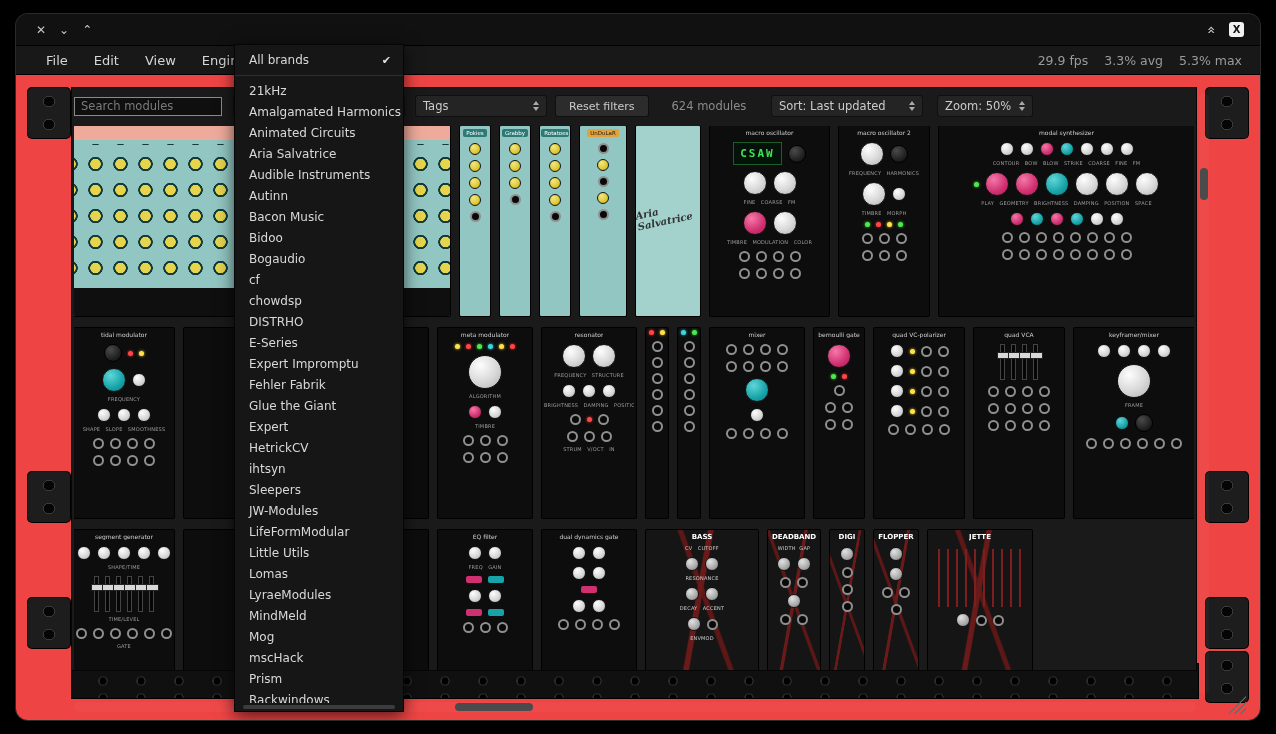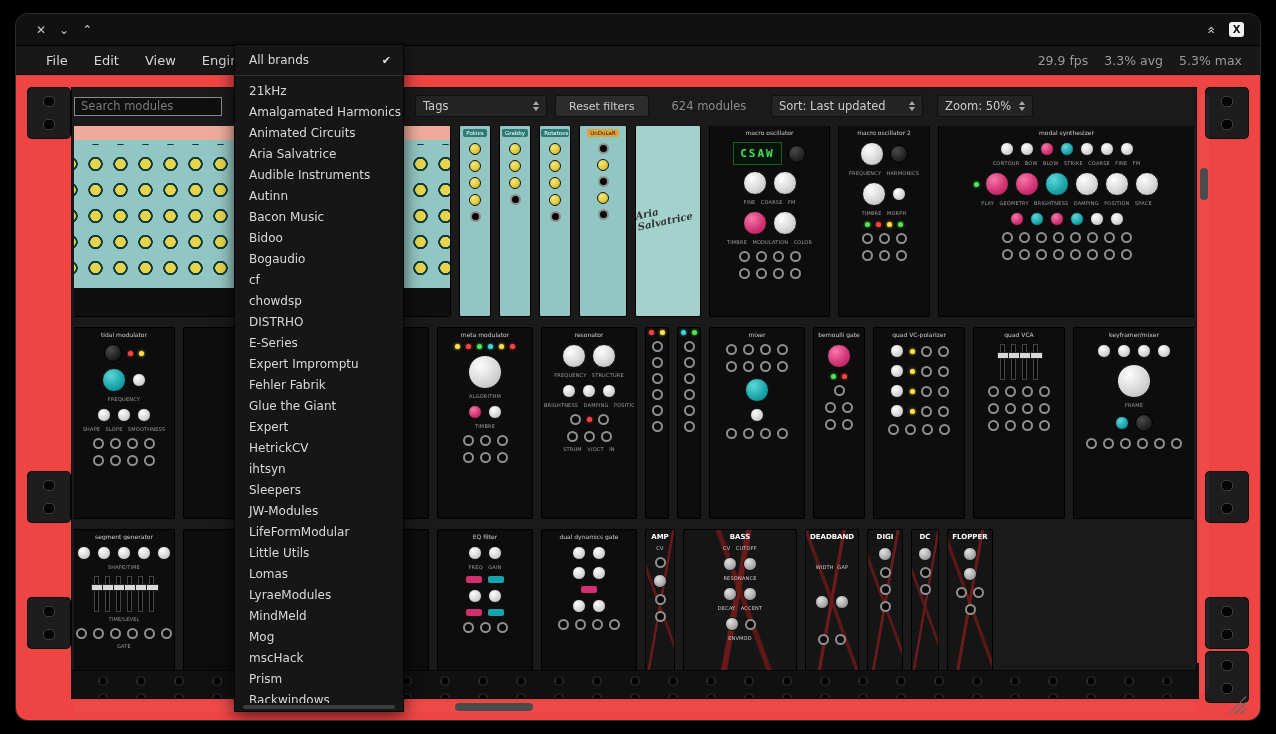--- a/index.html
+++ b/index.html
@@ -715,56 +715,40 @@
                 <span class="kn wh s14"></span>
                 <span class="kn wh s14"></span>
               </div>
               <div class="d-row">
                 <span class="jack"></span>
                 <span class="jack"></span>
                 <span class="jack"></span>
                 <span class="jack"></span>
               </div>
             </div>
-            <div class="module autinn" style="width: 28px;">
-              <div class="m-title">AMP</div>
-              <div class="d-lbl">CV</div>
-              <div class="d-row">
-                <span class="jack"></span>
-              </div>
-              <div class="d-row">
-                <span class="kn sv s14"></span>
-              </div>
-              <div class="d-row">
-                <span class="jack"></span>
-              </div>
-              <div class="d-row">
-                <span class="jack"></span>
-              </div>
-            </div>
             <div class="module autinn" style="width: 112px;">
               <div class="m-title">BASS</div>
               <div class="d-lbl">CV   CUTOFF</div>
               <div class="d-row">
                 <span class="kn sv s14"></span>
                 <span class="kn sv s14"></span>
               </div>
               <div class="d-lbl">RESONANCE</div>
               <div class="d-row">
                 <span class="kn sv s14"></span>
                 <span class="kn sv s14"></span>
               </div>
               <div class="d-lbl">DECAY   ACCENT</div>
               <div class="d-row">
                 <span class="kn sv s14"></span>
                 <span class="jack"></span>
               </div>
               <div class="d-lbl">ENVMOD</div>
             </div>
-            <div class="module autinn" style="width: 52px; justify-content: space-between;">
+            <div class="module autinn" style="width: 52px;">
               <div class="m-title">DEADBAND</div>
               <div class="d-lbl">WIDTH  GAP</div>
               <div class="d-row">
                 <span class="kn sv s14"></span>
                 <span class="kn sv s14"></span>
               </div>
               <div class="d-row">
                 <span class="jack"></span>
                 <span class="jack"></span>
               </div>
@@ -784,45 +768,42 @@
               <div class="d-row">
                 <span class="jack"></span>
               </div>
               <div class="d-row">
                 <span class="jack"></span>
               </div>
               <div class="d-row">
                 <span class="jack"></span>
               </div>
             </div>
-            <div class="module autinn" style="width: 26px;">
-              <div class="m-title">DC</div>
-              <div class="d-row">
-                <span class="kn sv s14"></span>
-              </div>
-              <div class="d-row">
-                <span class="jack"></span>
-              </div>
-              <div class="d-row">
-                <span class="jack"></span>
-              </div>
-            </div>
             <div class="module autinn" style="width: 44px;">
               <div class="m-title">FLOPPER</div>
               <div class="d-row">
                 <span class="kn sv s14"></span>
               </div>
               <div class="d-row">
                 <span class="kn sv s14"></span>
               </div>
               <div class="d-row">
                 <span class="jack"></span>
                 <span class="jack"></span>
               </div>
               <div class="d-row">
+                <span class="jack"></span>
+              </div>
+            </div>
+            <div class="module autinn" style="width: 104px;">
+              <div class="m-title">JETTE</div>
+              <div class="d-strings" style="height: 58px;"></div>
+              <div class="d-row">
+                <span class="kn sv s14"></span>
+                <span class="jack"></span>
                 <span class="jack"></span>
               </div>
             </div>
           </div>
         </div>
     </div>
   </div>
 
   <div class="brand-menu">
     <div class="menu-row selected">

